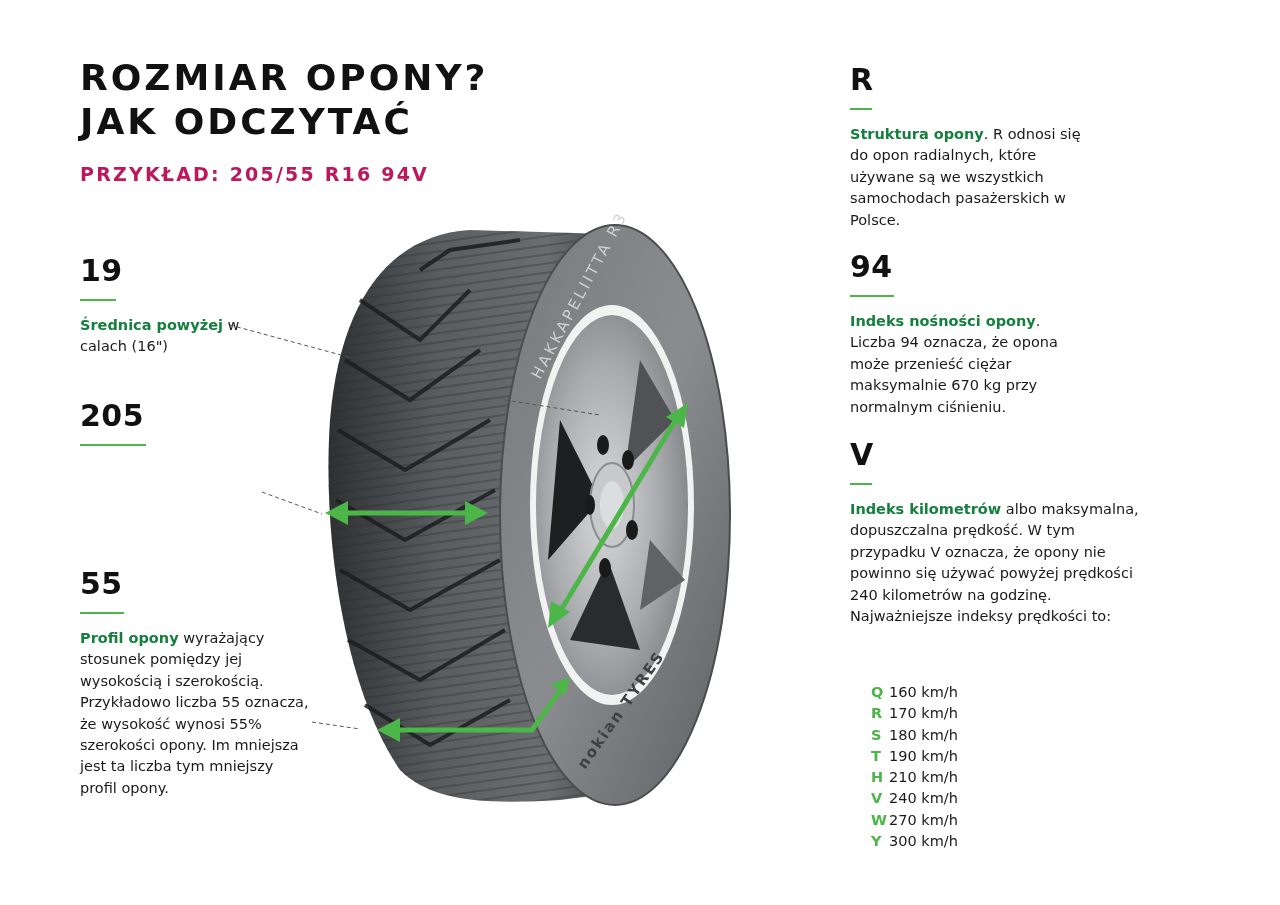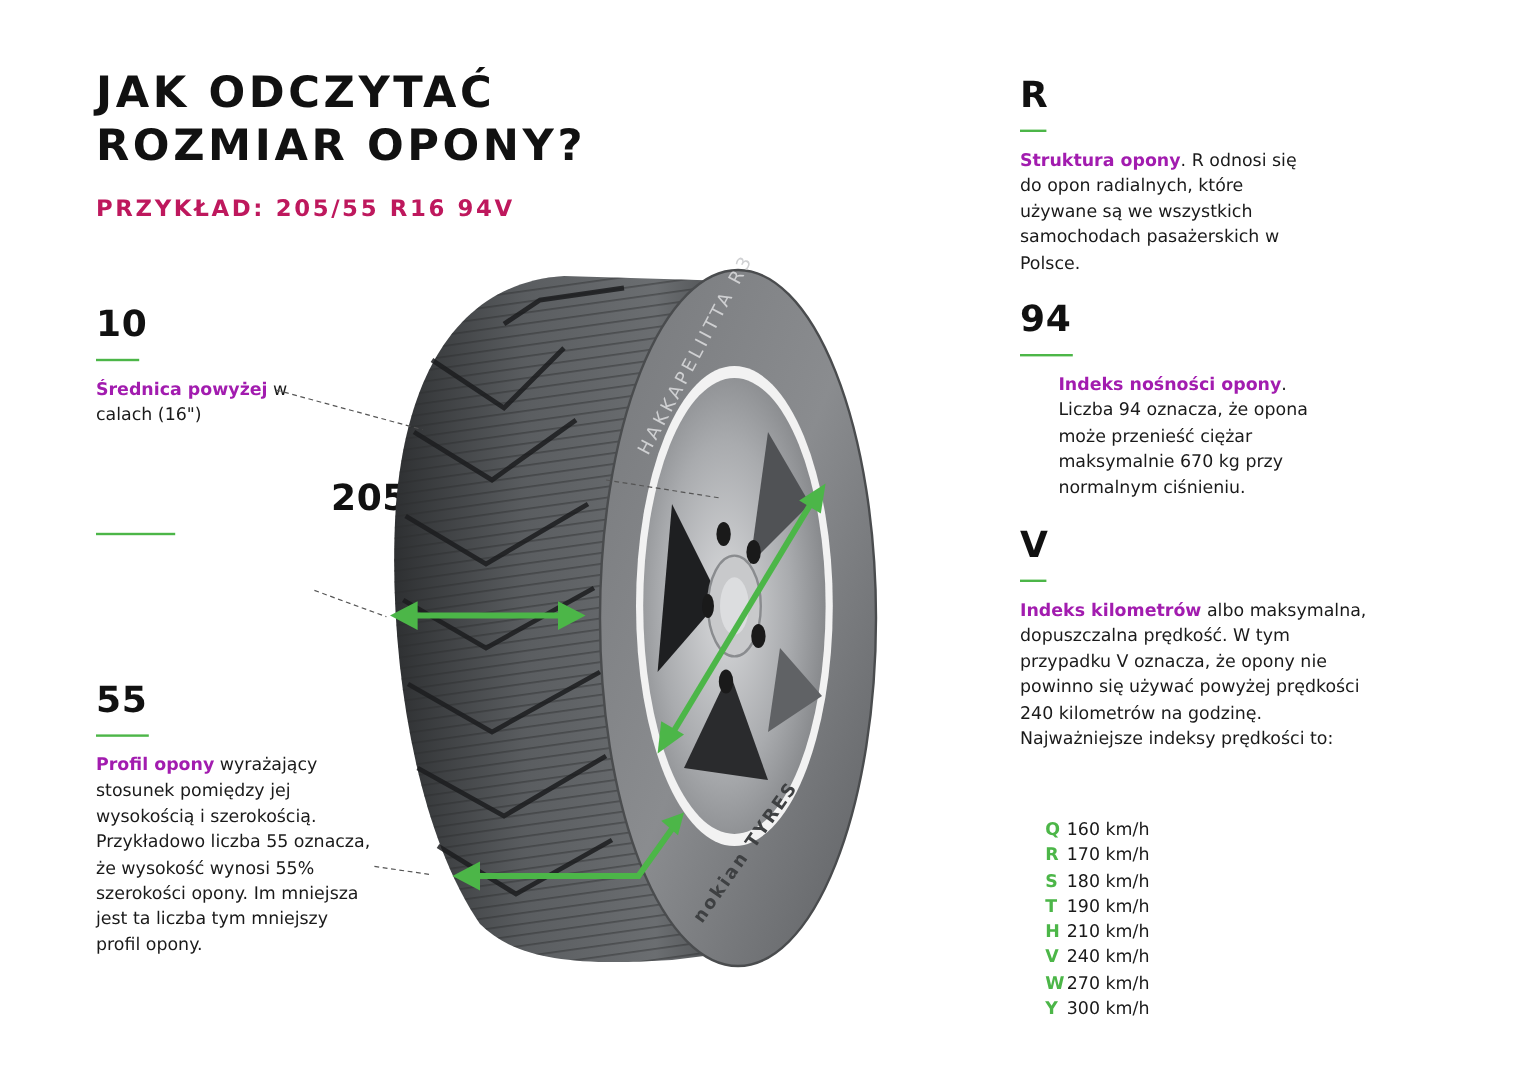--- a/index.html
+++ b/index.html
@@ -25,44 +25,44 @@
       font-weight: bold; font-size: 30px; line-height: 36px; color: #111; margin: 0;
       letter-spacing: 0.5px;
     }
     .rule { width: 36px; height: 2px; background: #4cb648; margin-top: 10px; margin-bottom: 14px; }
     .rule.w2 { width: 44px; }
     .rule.w3 { width: 66px; }
     .rule.w5 { width: 22px; }
     .desc {
       font-size: 14.5px; line-height: 21.4px; color: #1a1a1a; margin: 0;
     }
-    .desc .hl { color: #a21caf; font-weight: bold; }
+    .desc .hl { color: #15803d; font-weight: bold; }
     .speeds { left: 871px; top: 648px; margin-top: 34px; }
     .speed-row { font-size: 14.5px; line-height: 21.3px; color: #1a1a1a; white-space: nowrap; }
     .speed-row .code { color: #4cb648; font-weight: bold; display: inline-block; width: 18px; }
     svg { display: block; }
   </style>
 </head>
 <body>
 
 <h1 class="abs title">
+  <span>ROZMIAR OPONY?</span>
   <span>JAK ODCZYTAĆ</span>
-  <span>ROZMIAR OPONY?</span>
 </h1>
 <p class="abs subtitle">PRZYKŁAD: 205/55 R16 94V</p>
 
 <div class="abs block" style="left:80px; top:253px;">
-  <p class="big">10</p>
+  <p class="big">19</p>
   <div class="rule"></div>
   <p class="desc" style="width:170px;">
     <span class="hl">Średnica powyżej</span><span> w calach (16")</span>
   </p>
 </div>
 
-<div class="abs block" style="left:80px; top:398px;text-align:right;">
+<div class="abs block" style="left:80px; top:398px;">
   <p class="big">205</p>
   <div class="rule w3"></div>
 </div>
 
 <div class="abs block" style="left:80px; top:566px;">
   <p class="big">55</p>
   <div class="rule w2"></div>
   <p class="desc" style="width:232px;">
     <span class="hl">Profil opony</span><span> wyrażający stosunek pomiędzy jej wysokością i szerokością. Przykładowo liczba 55 oznacza, że wysokość wynosi 55% szerokości opony. Im mniejsza jest ta liczba tym mniejszy profil opony.</span>
   </p>
@@ -72,21 +72,21 @@
   <p class="big">R</p>
   <div class="rule w5"></div>
   <p class="desc" style="width:240px;">
     <span class="hl">Struktura opony</span><span>. R odnosi się do opon radialnych, które używane są we wszystkich samochodach pasażerskich w Polsce.</span>
   </p>
 </div>
 
 <div class="abs block right" style="left:850px; top:249px;">
   <p class="big">94</p>
   <div class="rule w2"></div>
-  <p class="desc" style="width:230px;margin-left:32px;">
+  <p class="desc" style="width:230px;">
     <span class="hl">Indeks nośności opony</span><span>. Liczba 94 oznacza, że opona może przenieść ciężar maksymalnie 670 kg przy normalnym ciśnieniu.</span>
   </p>
 </div>
 
 <div class="abs block right" style="left:850px; top:437px;">
   <p class="big">V</p>
   <div class="rule w5"></div>
   <p class="desc" style="width:305px;">
     <span class="hl">Indeks kilometrów</span><span> albo maksymalna, dopuszczalna prędkość. W tym przypadku V oznacza, że opony nie powinno się używać powyżej prędkości 240 kilometrów na godzinę. Najważniejsze indeksy prędkości to:</span>
   </p>

